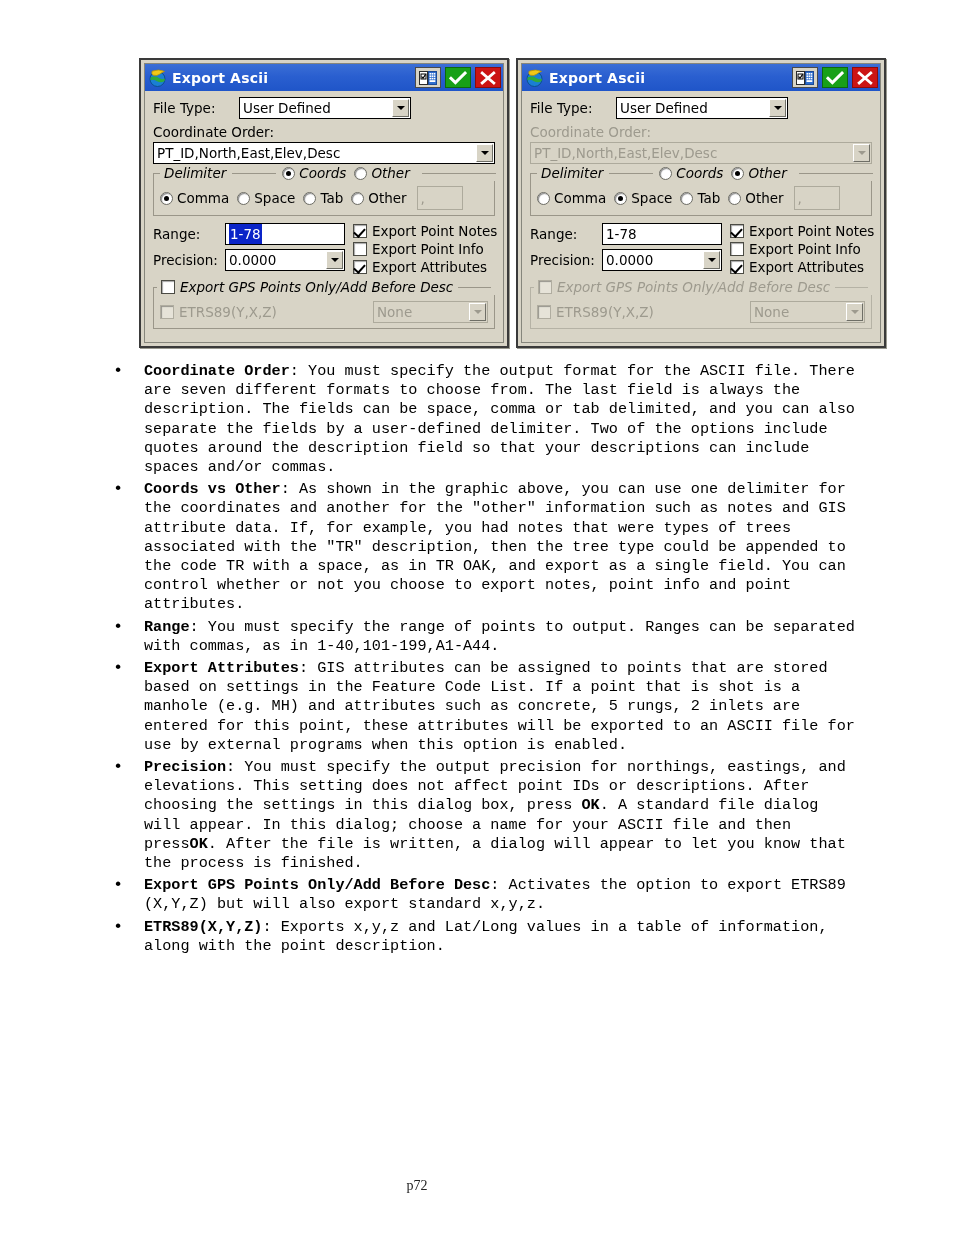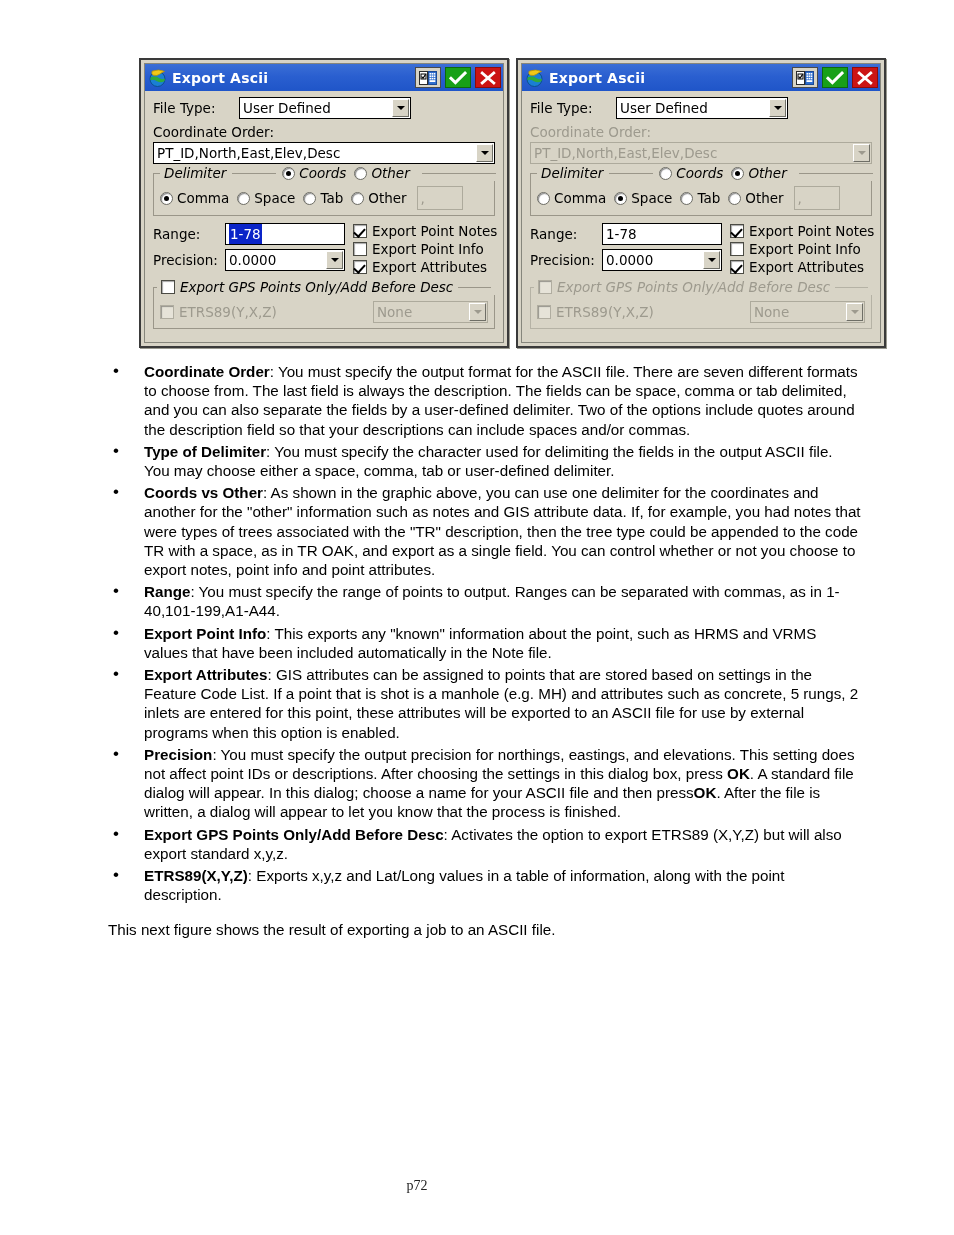--- a/index.html
+++ b/index.html
@@ -232,21 +232,21 @@
 
   
   #doc {
     position: absolute;
     left: 0;
     top: 362px;
     width: 954px;
   }
   .content {
     margin: 0 92px 0 108px;
-    font-family: Liberation Sans, sans-serif;
+    font-family: Liberation Mono, monospace;
     font-size: 15.2px;
     line-height: 19.2px;
     text-align: left;
   }
   ul.bullets {
     list-style: none;
     margin: 0;
     padding: 0;
   }
   ul.bullets > li {
@@ -610,38 +610,35 @@
   </div>
 
 </div>
 
 <div id="doc">
   <div class="content">
     <ul class="bullets">
 
       <li><span class="term">Coordinate Order</span><span>: You must specify the output format for the ASCII file. There are seven different formats to choose from. The last field is always the description.  The fields can be space, comma or tab delimited, and you can also separate the fields by a user-defined delimiter. Two of the options include quotes around the description field so that your descriptions can include spaces and/or commas.</span></li>
 
-      <li><span class="term">Type of Delimiter</span><span>:  You must specify the character used for delimiting the fields in the output ASCII file. You may choose either a space, comma, tab or user-defined delimiter.</span></li>
 
       <li><span class="term">Coords vs Other</span><span>:  As shown in the graphic above, you can use one delimiter for the coordinates and another for the "other" information such as notes and GIS attribute data.  If, for example, you had notes that were types of trees associated with the "TR" description, then the tree type could be appended to the code TR with a space, as in TR OAK, and export as a single field.  You can control whether or not you choose to export notes, point info and point attributes.</span></li>
 
       <li><span class="term">Range</span><span>:  You must specify the range of points to output. Ranges can be separated with commas, as in 1-40,101-199,A1-A44.</span></li>
 
 
-      <li><span class="term">Export Point Info</span><span>:  This exports any "known" information about the point, such as HRMS and VRMS values that have been included automatically in the Note file.</span></li>
 
       <li><span class="term">Export Attributes</span><span>: GIS attributes can be assigned to points that are stored based on settings in the Feature Code List.  If a point that is shot is a manhole (e.g. MH) and attributes such as concrete, 5 rungs, 2 inlets are entered for this point, these attributes will be exported to an ASCII file for use by external programs when this option is enabled.</span></li>
 
       <li><span class="term">Precision</span><span>:  You must specify the output precision for northings, eastings, and elevations. This setting does not affect point IDs or descriptions. After choosing the settings in this dialog box, press </span><span class="term">OK</span><span>. A standard file dialog will appear. In this dialog; choose a name for your ASCII file and then press</span><span class="term">OK</span><span>. After the file is written, a dialog will appear to let you know that the process is finished.</span></li>
 
       <li><span class="term">Export GPS Points Only/Add Before Desc</span><span>:  Activates the option to export ETRS89 (X,Y,Z) but will also export standard x,y,z.</span></li>
 
       <li><span class="term">ETRS89(X,Y,Z)</span><span>: Exports x,y,z and Lat/Long values in a table of information, along with the point description.</span></li>
 
     </ul>
 
-    <div class="closing">This next figure shows the result of exporting a job to an ASCII file.</div>
   </div>
 </div>
 
 <div id="page-footer">
   <span>p72</span>
 </div>
 
 </body></html>

